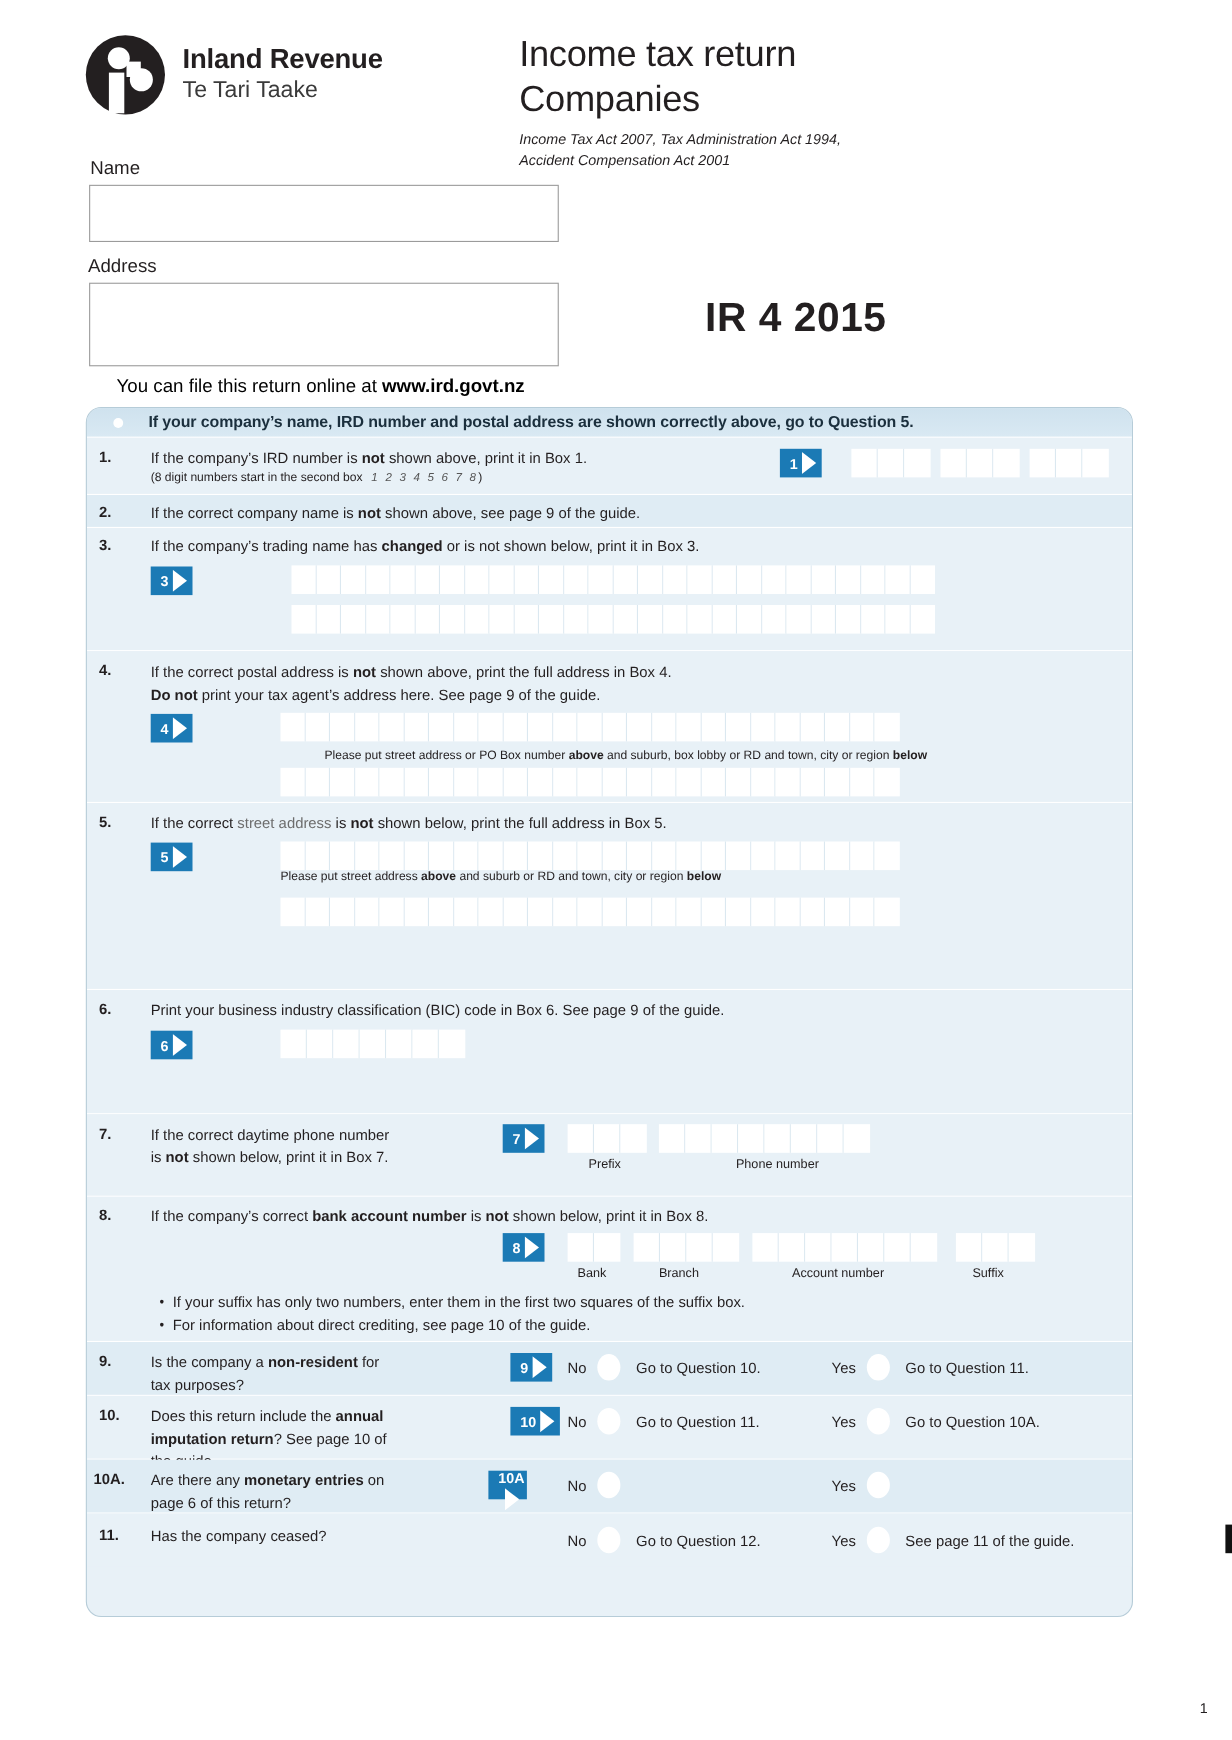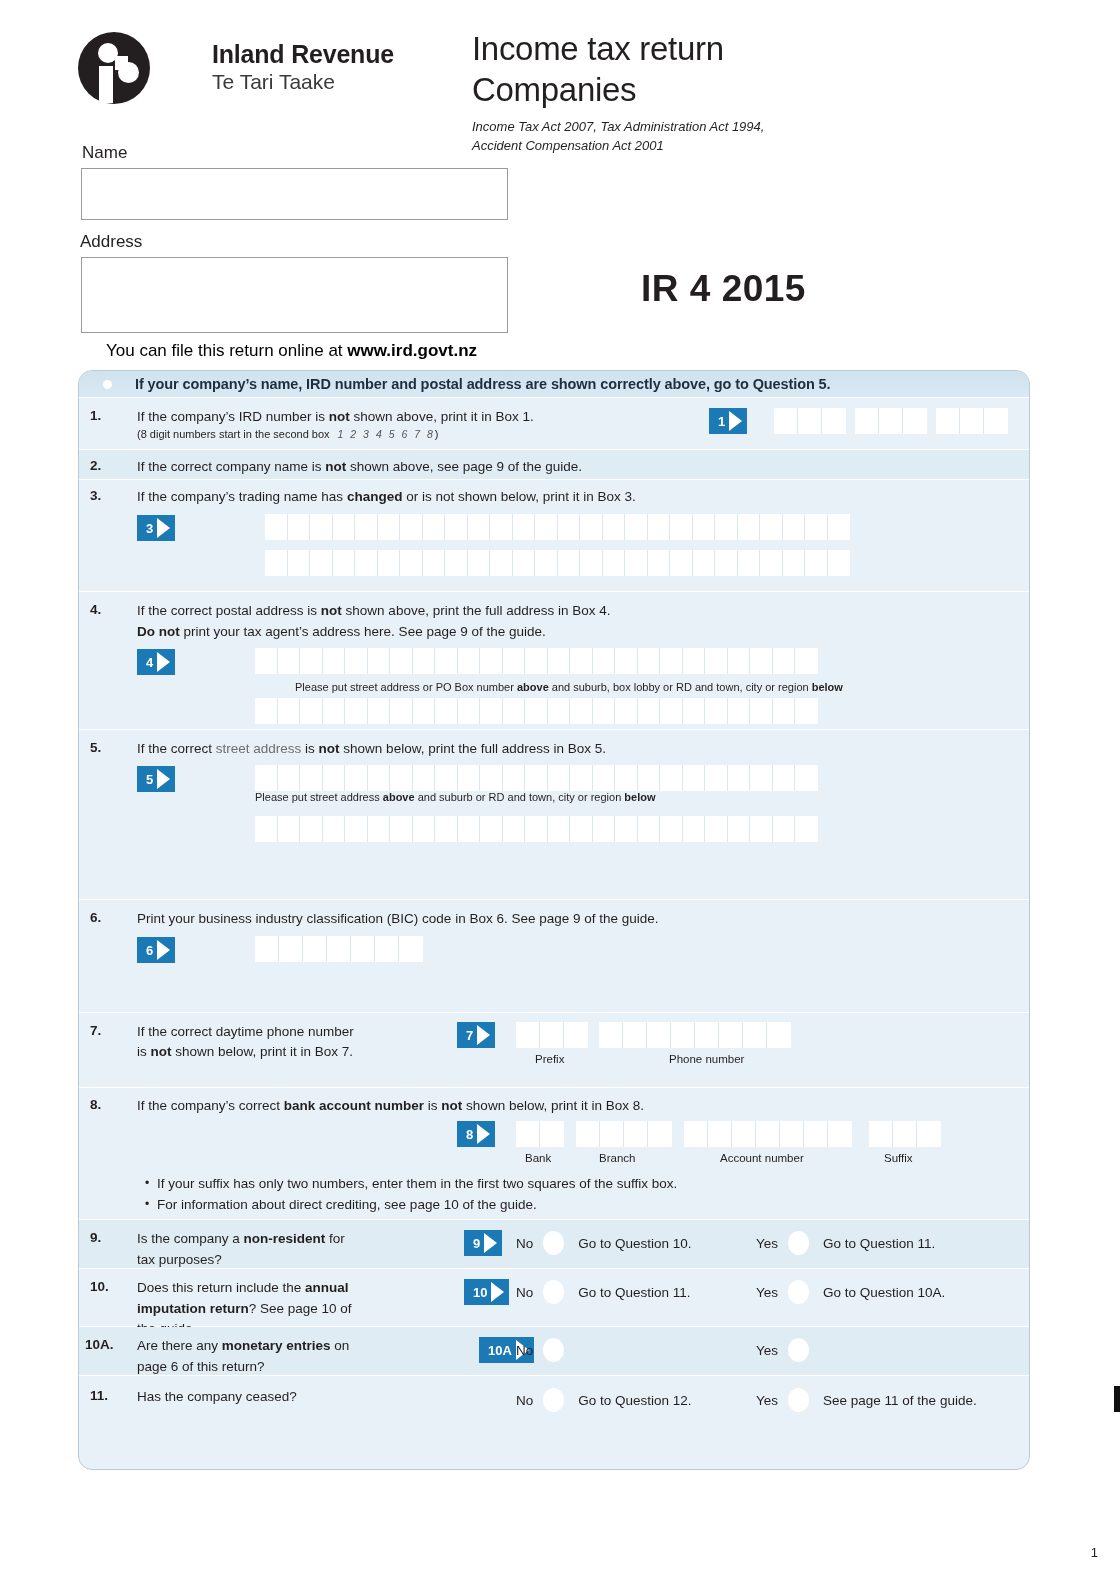--- a/index.html
+++ b/index.html
@@ -9,21 +9,21 @@
     background:#ffffff;
     font-family:"Liberation Sans", sans-serif;
     color:#1a1a1a;
     position:relative;
     overflow:hidden;
   }
 
   
   .header { position:relative; height:365px; }
 
-  .logo-wrap { position:absolute; left:78px; top:32px; display:flex; align-items:center;gap:46px; }
+  .logo-wrap { position:absolute; left:78px; top:32px; display:flex; align-items:center; }
   .logo-mark { width:72px; height:72px; position:relative; }
   .logo-mark .disc {
     position:absolute; inset:0; border-radius:50%; background:#231f20;
   }
   .logo-mark .dot {
     position:absolute; width:20px; height:20px; border-radius:50%;
     background:#ffffff; left:20px; top:11px;
   }
   .logo-mark .stem {
     position:absolute; width:14px; height:37px; background:#ffffff;
@@ -581,21 +581,21 @@
     <div class="ans" style="left:677px; top:11px;">
       <span class="word">Yes</span>
       <span class="radio"></span>
       <span class="after">Go to Question 10A.</span>
     </div>
   </div>
 
   <div class="qrow alt" style="height:49px;">
     <div class="qnum wide" style="top:10px;">10A.</div>
     <div class="qtext" style="top:9px;"><span>Are there any </span><b>monetary entries</b><span> on</span><br><span>page 6 of this return?</span></div>
-    <div class="marker" style="left:400px; top:10px;">
+    <div class="marker" style="left:365px; top:10px;flex-direction:column;">
       <span class="lbl">10A</span>
       <span class="arrow">
         <svg width="16" height="26" viewBox="0 0 16 26">
             <path d="M0 3 L13 13 L0 23 Z" fill="#ffffff"></path>
           </svg>
       </span>
     </div>
     <div class="ans" style="left:437px; top:11px;">
       <span class="word">No</span>
       <span class="radio"></span>

